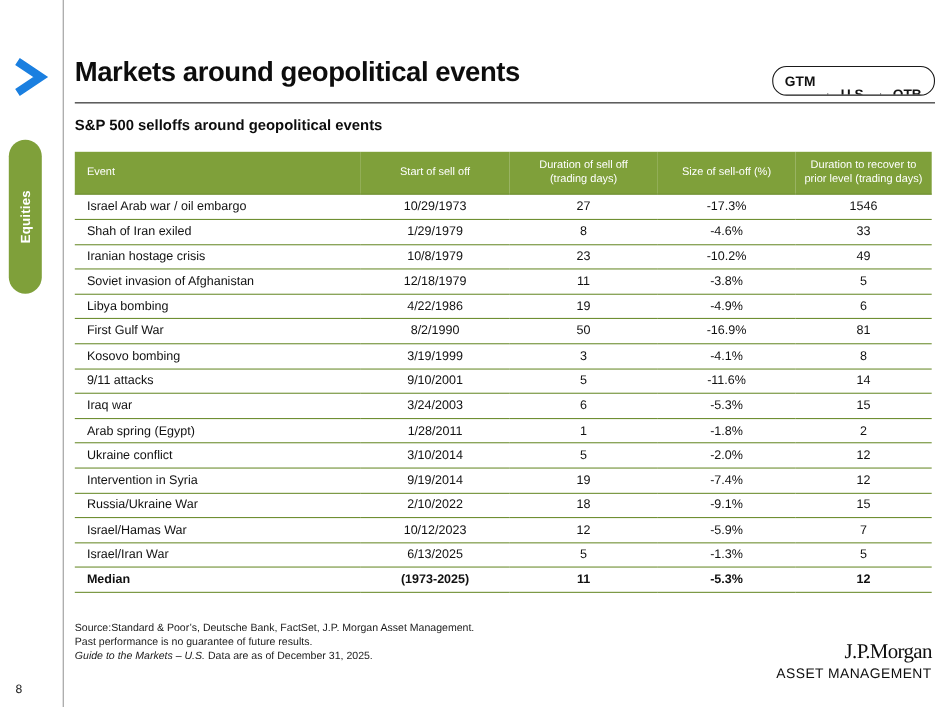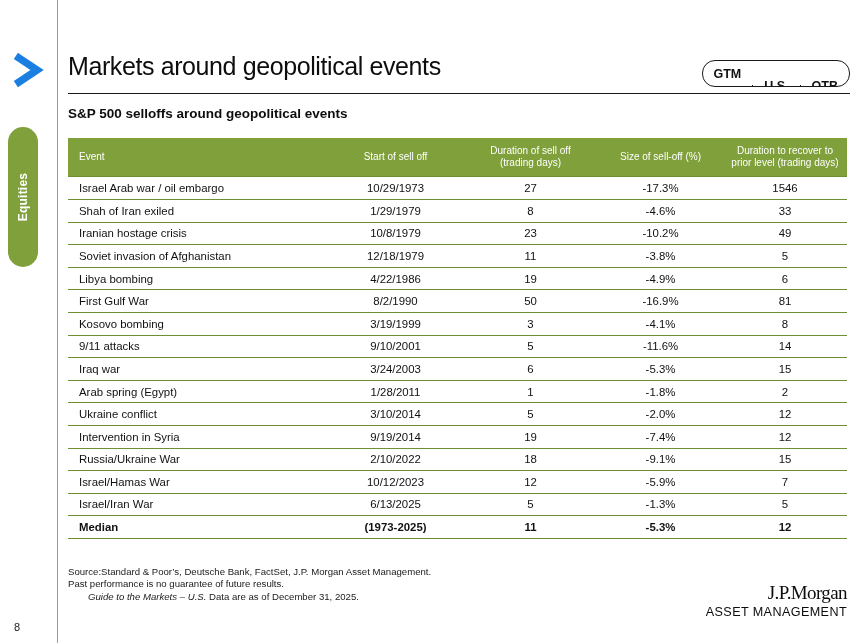--- a/index.html
+++ b/index.html
@@ -61,21 +61,21 @@
     align-items: center;
     justify-content: center;
   }
 
   
   .page-title {
     position: absolute;
     left: 68px;
     top: 52px;
     font-size: 25px;
-    font-weight: normal;
+    font-weight: bold;
     color: #0d0d0d;
     letter-spacing: -0.4px;
   }
   .title-rule {
     position: absolute;
     left: 68px;
     top: 93px;
     width: 782px;
     height: 1px;
     background: #1a1a1a;
@@ -163,21 +163,21 @@
 
   
   .source {
     position: absolute;
     left: 68px;
     top: 566px;
     font-size: 9.6px;
     line-height: 1.30;
     color: #1a1a1a;
   }
-  .source .ital { font-style: italic; margin-left: 20px; }
+  .source .ital { font-style: italic; }
 
   .page-num {
     position: absolute;
     left: 14px;
     top: 621px;
     font-size: 11px;
     color: #1a1a1a;
   }
   .jpm-logo {
     position: absolute;

